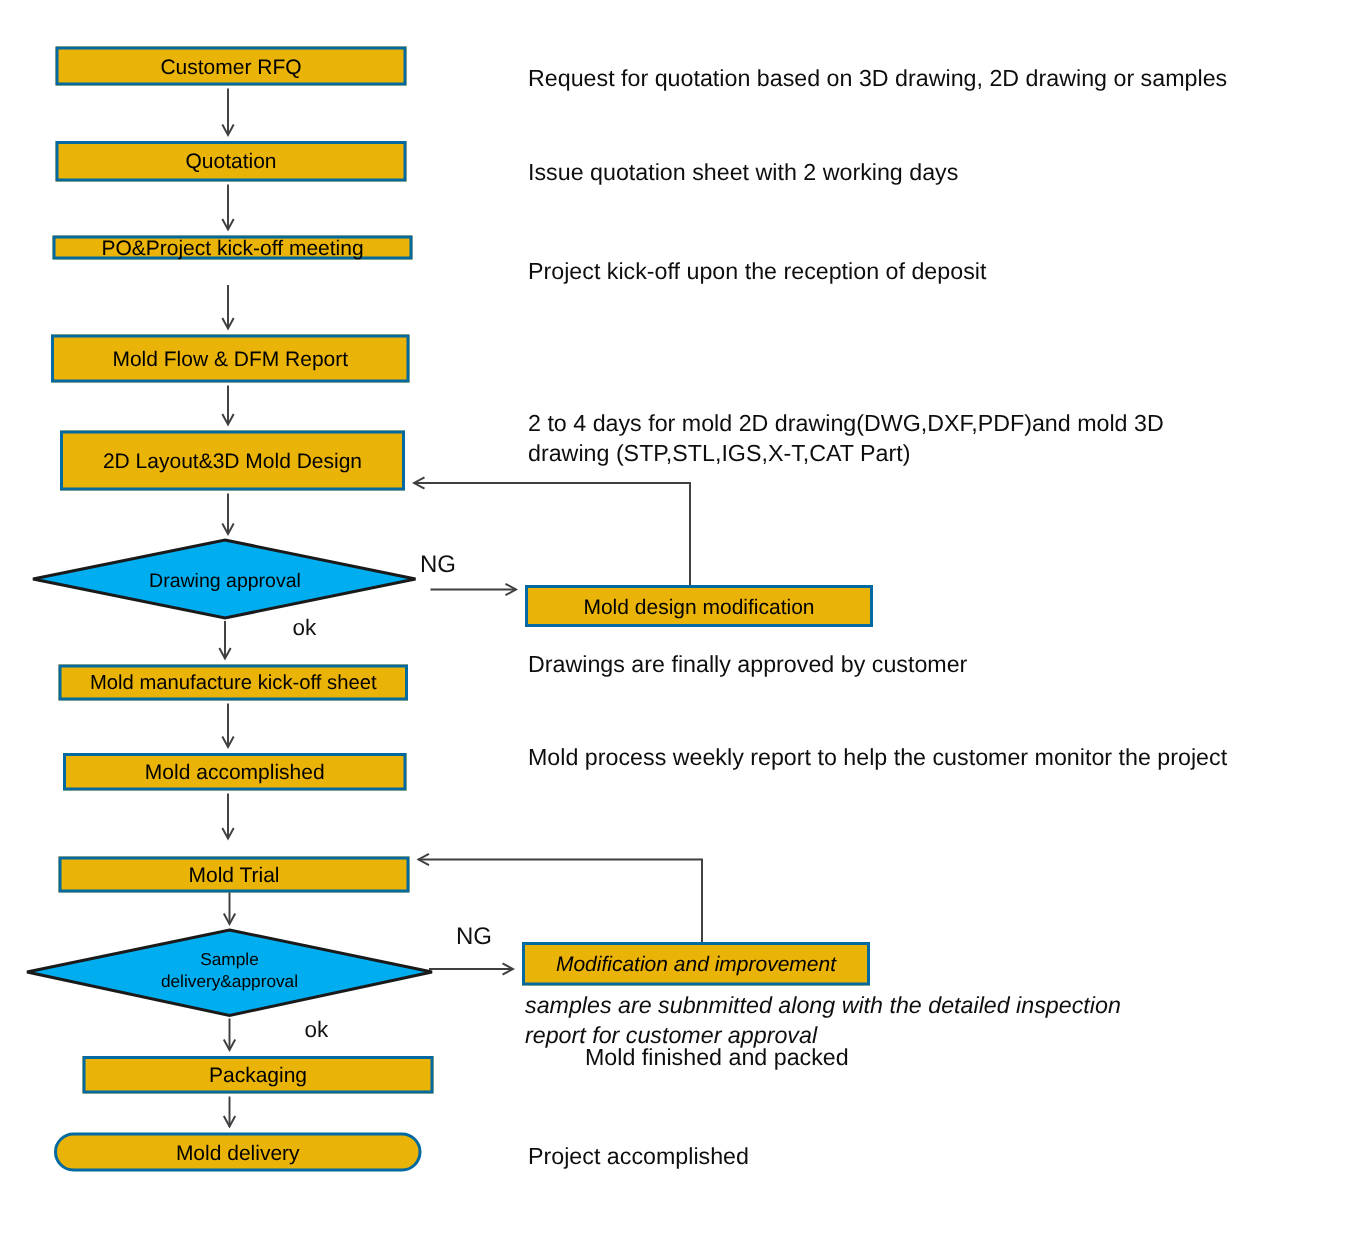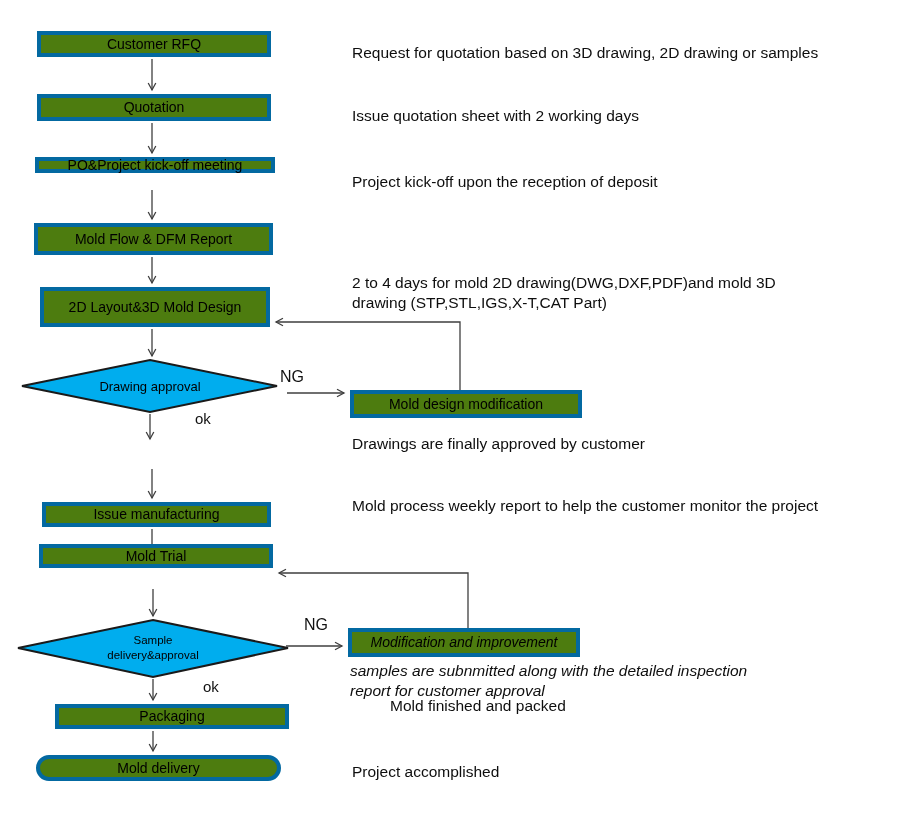--- a/index.html
+++ b/index.html
@@ -1,19 +1,19 @@
 <!DOCTYPE html>
 <html><head>
 <meta charset="utf-8">
 <style>
   html,body{margin:0;padding:0;background:#fff;}
   .canvas{position:relative;width:904px;height:822px;background:#ffffff;overflow:hidden;
           font-family:"Liberation Sans", sans-serif;}
   svg.wires{position:absolute;left:0;top:0;width:904px;height:822px;}
-  .box{position:absolute;background:#4d7c0f;border:4px solid #0369a1;box-sizing:border-box;
+  .box{position:absolute;background:#eab308;border:2px solid #0369a1;box-sizing:border-box;
        display:flex;align-items:center;justify-content:center;
        font-size:14px;color:#000;text-align:left;line-height:1.05;}
   .note{position:absolute;font-size:15.5px;line-height:20px;color:#0e0e0e;white-space:nowrap;}
   .branch-lbl{position:absolute;color:#111;}
   .dlabel{position:absolute;display:flex;flex-direction:column;align-items:center;
           justify-content:center;text-align:center;color:#000;}
 </style>
 </head>
 <body>
 
@@ -62,24 +62,27 @@
   </div>
   <div class="box" style="left:35px;top:157px;width:240px;height:16px;">
     <span>PO&amp;Project kick-off meeting</span>
   </div>
   <div class="box" style="left:34px;top:223px;width:239px;height:32px;">
     <span>Mold Flow &amp; DFM Report</span>
   </div>
   <div class="box" style="left:40px;top:287px;width:230px;height:40px;">
     <span>2D Layout&amp;3D Mold Design</span>
   </div>
+  <div class="box" style="left:39px;top:443px;width:233px;height:24px;font-size:13.5px;">
+    <span>Mold manufacture kick-off sheet</span>
+  </div>
   <div class="box" style="left:42px;top:502px;width:229px;height:25px;">
-    <span>Issue manufacturing</span>
+    <span>Mold accomplished</span>
   </div>
-  <div class="box" style="left:39px;top:544px;width:234px;height:24px;">
+  <div class="box" style="left:39px;top:571px;width:234px;height:24px;">
     <span>Mold Trial</span>
   </div>
   <div class="box" style="left:38px;top:704px;width:234px;height:25px;margin-left:17px;">
     <span>Packaging</span>
   </div>
   <div class="box" style="left:36px;top:755px;width:245px;height:26px;border-radius:13px;">
     <span>Mold delivery</span>
   </div>
 
   <div class="box" style="left:350px;top:390px;width:232px;height:28px;">

